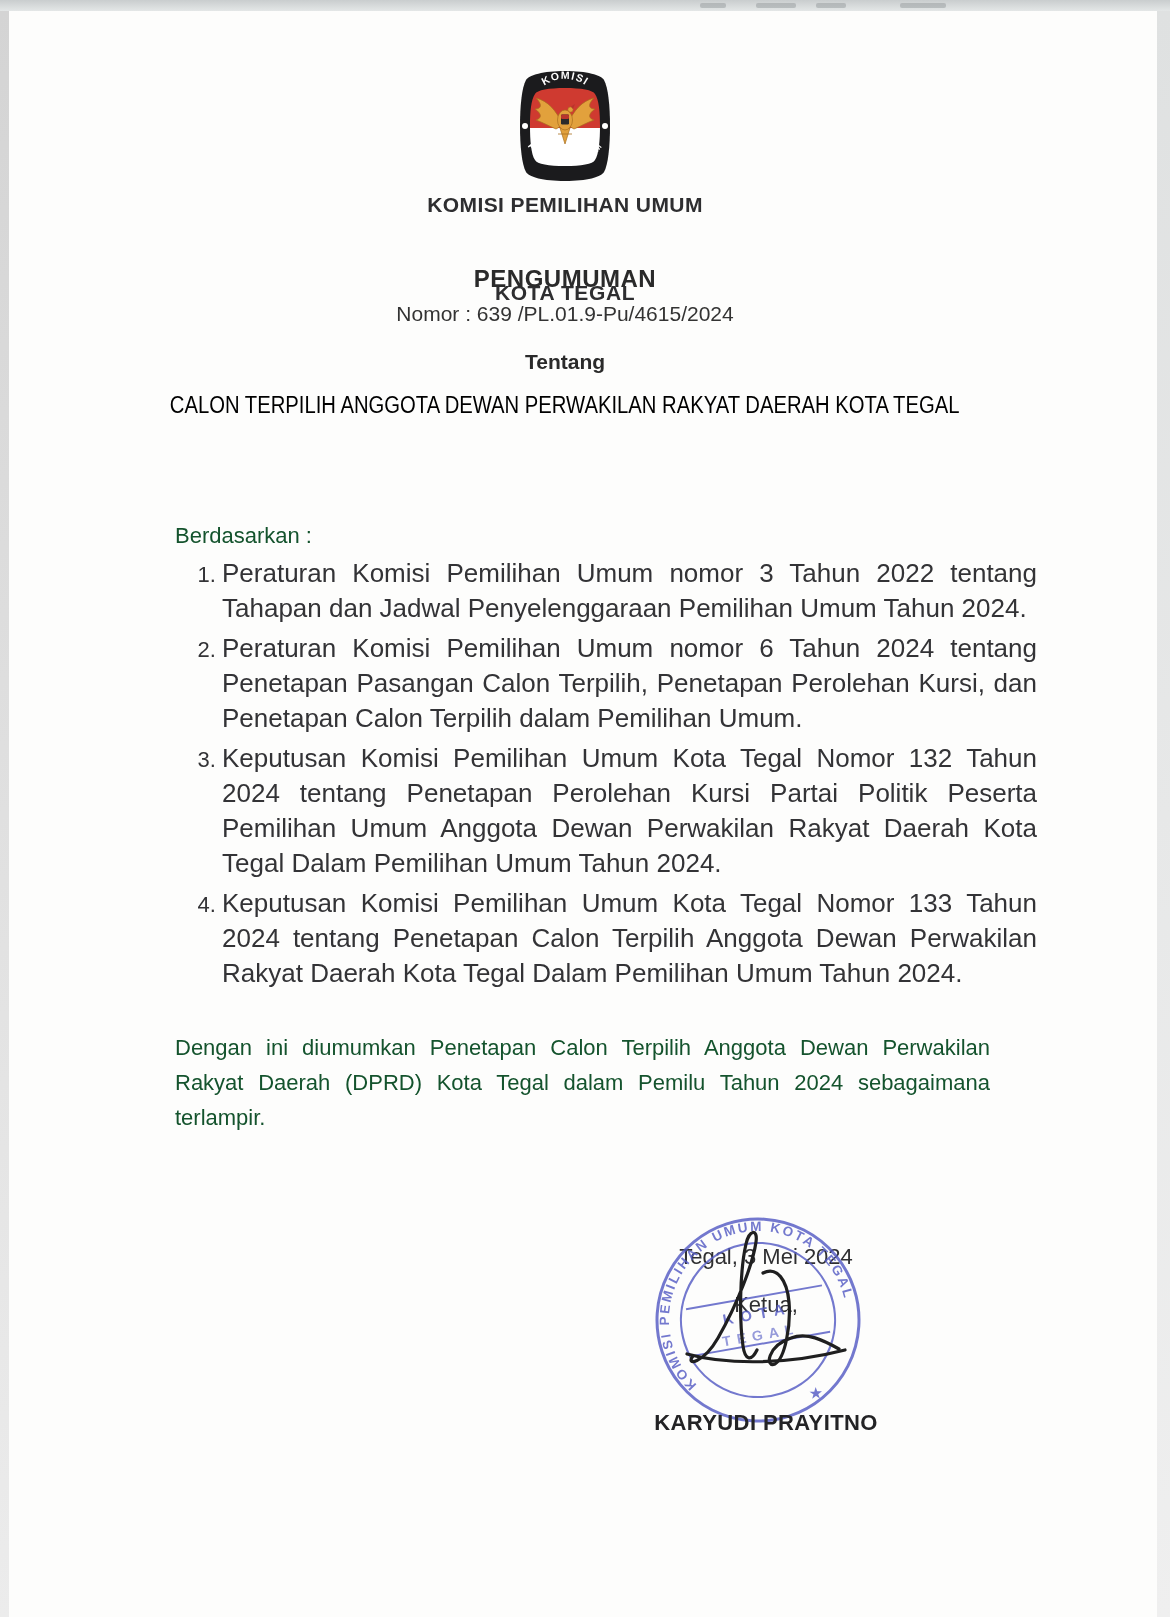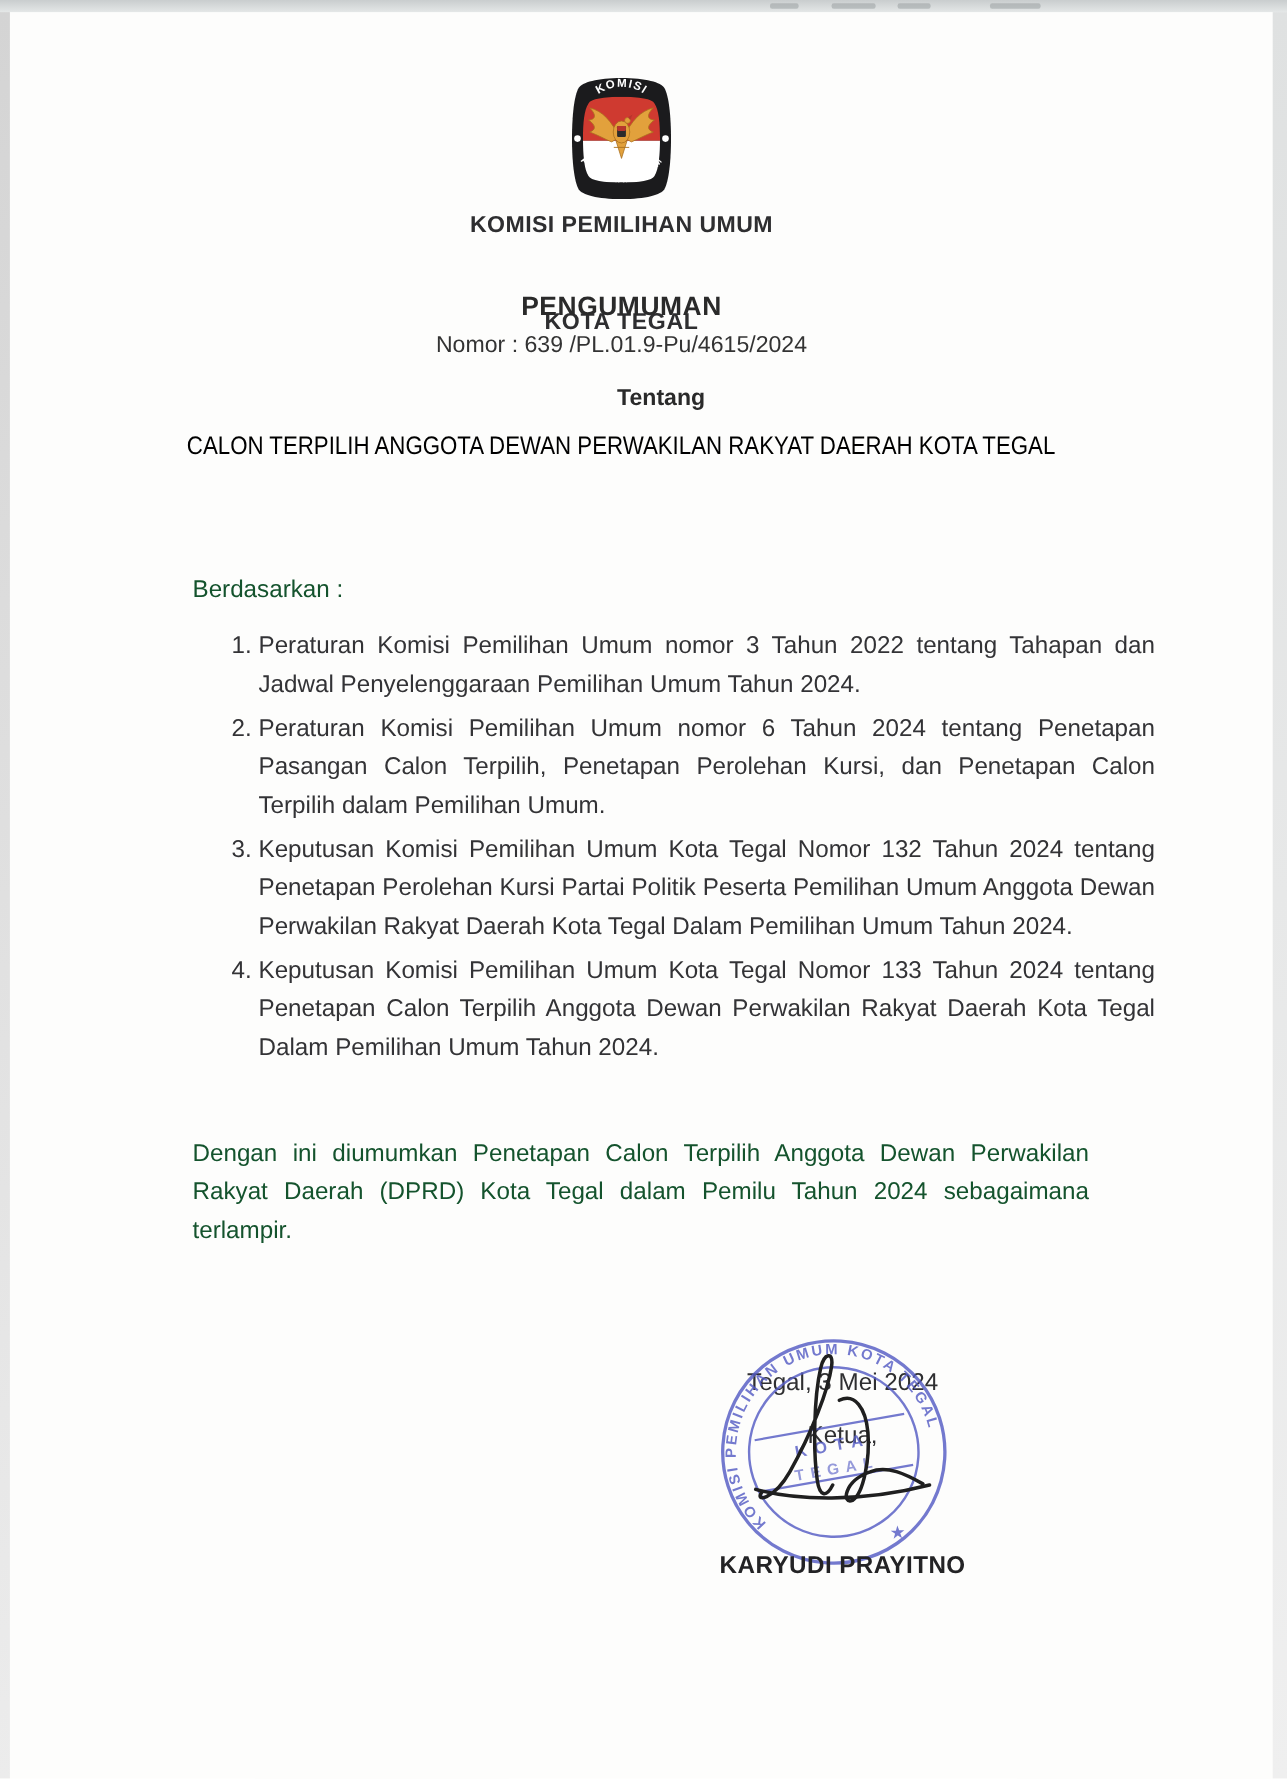--- a/index.html
+++ b/index.html
@@ -24,29 +24,29 @@
   .center-band{position:absolute;left:0;width:1130px;text-align:center;}
 
   .logo{position:absolute;left:515px;top:68px;width:100px;height:117px;}
 
   .org1{top:193px;font-size:21px;font-weight:bold;letter-spacing:.4px;color:#2e2e30;}
   .org2{top:236px;font-size:21px;font-weight:bold;letter-spacing:.6px;color:#2e2e30;margin-top:45px;}
   .title{top:265px;font-size:24px;font-weight:bold;letter-spacing:.5px;
     }
   .title span{text-decoration-thickness:2px;text-underline-offset:4px;}
   .nomor{top:302px;font-size:21px;color:#333;}
-  .tentang{top:350px;font-size:21px;font-weight:bold;padding-left:36px;}
+  .tentang{top:350px;font-size:21px;font-weight:bold;}
   .subject1{top:392px;font-size:23px;color:#000000;}
   .subject2{top:427px;font-size:23px;color:#3a3a3c;}
   .condensed{display:inline-block;transform:scaleX(.88);transform-origin:center;white-space:nowrap;}
 
   .body-text{position:absolute;left:175px;width:815px;font-size:22px;line-height:35px;color:#14532d;}
   .berdasarkan{top:518px;}
   .basis-list{position:absolute;left:175px;top:556px;width:815px;
-    margin:13px;padding:0 0 0 47px;font-size:22px;line-height:35px;color:#333336;}
+    margin:0;padding:0 0 0 47px;font-size:26px;line-height:35px;color:#333336;}
   .basis-list li{text-align:justify;margin-bottom:5px;padding-left:0;}
   .basis-list li::marker{font-size:22px;}
   .closing1{top:1030px;text-align:justify;}
   .closing2{top:1105px;}
 
   .sig-line{position:absolute;left:641px;width:250px;text-align:center;font-size:22px;color:#2f2f31;margin-top:43px;}
   .sig-date{top:1201px;}
   .sig-role{top:1249px;}
   .sig-name{top:1367px;font-weight:bold;letter-spacing:.4px;color:#232325;}
 

